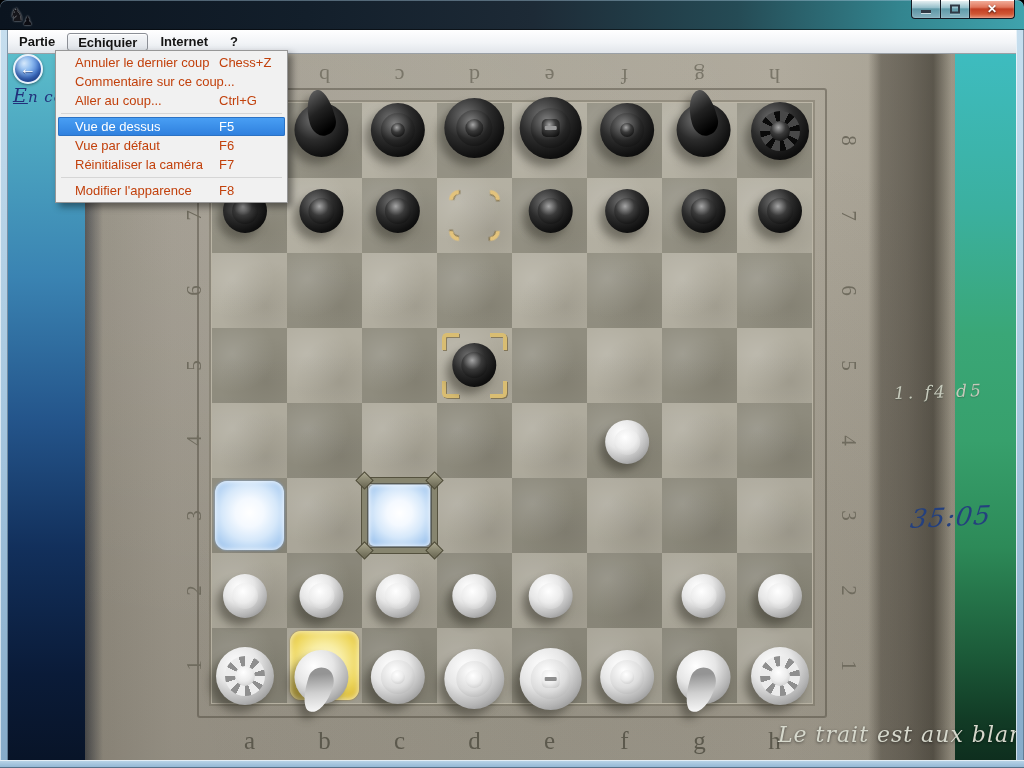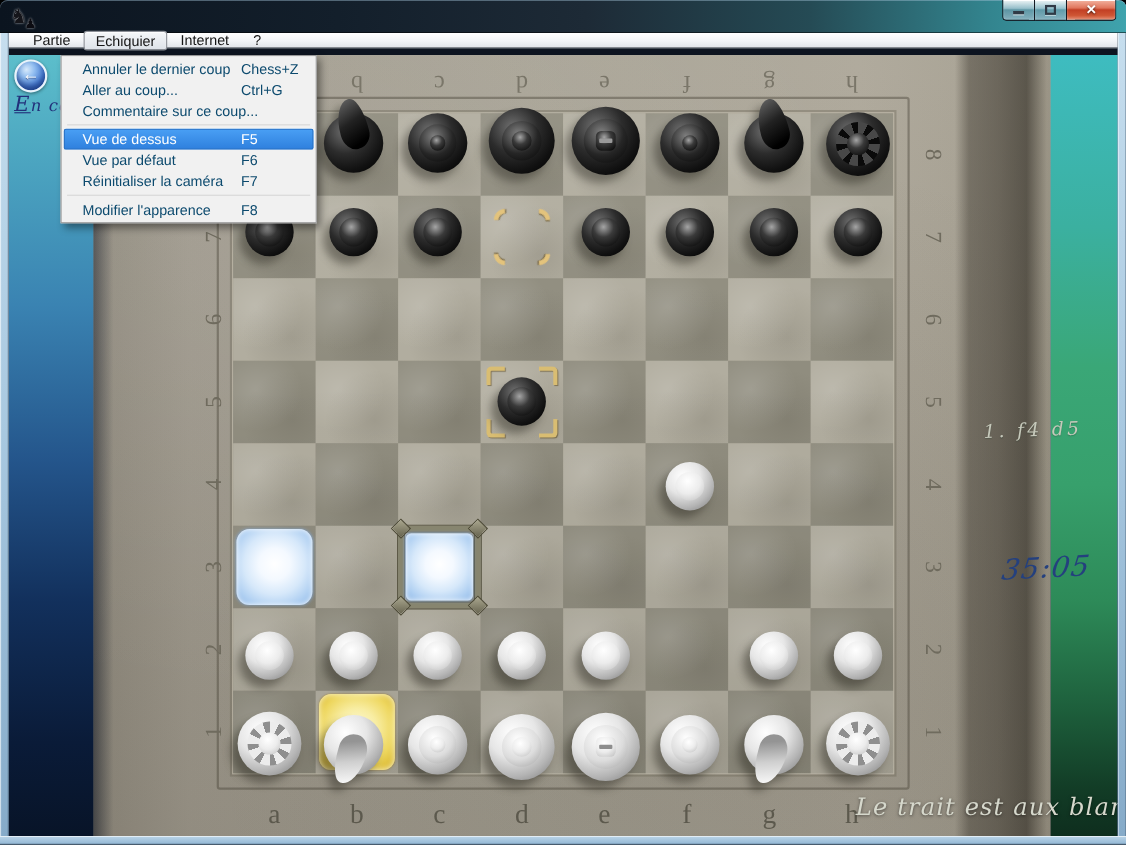--- a/index.html
+++ b/index.html
@@ -22,29 +22,29 @@
       box-shadow:inset 0 1px 0 rgba(255,255,255,.95), inset 0 0 2px rgba(255,255,255,.4);}
   .wb.min{width:30px;border-radius:0 0 0 4px;}
   .wb.max{width:28px;border-left:none;border-right:none;}
   .wb.close{width:46px;border-radius:0 0 4px 0;
       background:linear-gradient(180deg,#f3b3a0 0%,#e0765c 40%,#c23f24 50%,#cf5634 78%,#e58f74 100%);}
   .g-min{position:absolute;left:50%;bottom:5px;transform:translateX(-50%);width:10px;height:3px;background:#303a46;box-shadow:0 1px 0 rgba(255,255,255,.65);}
   .g-max{position:absolute;left:50%;top:50%;transform:translate(-50%,-50%);width:10px;height:9px;border:2px solid #303a46;box-shadow:0 1px 0 rgba(255,255,255,.5);}
   .g-close{position:absolute;left:0;top:0;width:100%;height:19px;line-height:18px;text-align:center;font-size:12px;font-weight:bold;color:#fff;text-shadow:0 1px 2px rgba(0,0,0,.7);}
 
   
-  .menubar{position:absolute;left:8px;top:30px;width:1008px;height:14px;z-index:110;display:flex;align-items:center;padding-left:12px;
-    background:linear-gradient(180deg,#ffffff 0%,#f2f4f7 55%,#e1e5ea 100%);border-bottom:1px solid #9aa0a6;font-size:13px;}
+  .menubar{position:absolute;left:8px;top:30px;width:1008px;height:24px;z-index:110;display:flex;align-items:center;padding-left:1px;
+    background:linear-gradient(180deg,#ffffff 0%,#f2f4f7 55%,#e1e5ea 100%);border-bottom:1px solid #9aa0a6;font-size:13px;font-weight:bold;}
   .mi{padding:0 10px;height:18px;line-height:17px;color:#141414;margin-right:2px;}
   .mi.active{border:1px solid #8b8f96;border-radius:3px;background:linear-gradient(180deg,#f5f7f9,#dde2e8);box-shadow:inset 0 1px 1px rgba(255,255,255,.9);}
 
   
   .dropdown{position:absolute;left:55px;top:50px;width:233px;z-index:130;background:#f1f1f1;border:1px solid #979797;
     padding:2px;box-shadow:4px 4px 7px rgba(0,0,0,.42);font-size:13px;}
-  .drow{display:flex;align-items:center;height:19px;padding:0 8px 0 17px;color:#0c4a6e;border-radius:2px;}
+  .drow{display:flex;align-items:center;height:19px;padding:0 8px 0 17px;color:#c2410c;border-radius:2px;}
   .drow .dl{flex:1;white-space:nowrap;}
   .drow .ds{width:58px;text-align:left;}
   .drow.dis{color:#9f9f9f;}
   .drow.sel{background:linear-gradient(180deg,#4aa0f5,#2e7fdd);color:#fff;box-shadow:inset 0 0 0 1px #2b72c4;justify-content:space-between;}
   .dsep{height:1px;background:#d6d6d6;margin:3px 3px;}
 
   
   .client{position:absolute;left:8px;top:50px;width:1008px;height:710px;overflow:hidden;z-index:10;
     background:linear-gradient(180deg,#5cbecb 0%,#4ba4c0 14%,#3a83b2 32%,#24558b 52%,#12305c 70%,#0a1b38 88%,#081428 100%);}
   .rpanel{position:absolute;left:947px;top:0;width:61px;height:710px;
@@ -458,26 +458,26 @@
     <div class="clock">35:05</div>
     <div class="turn">Le trait est aux blancs.</div>
   </div>
 
   <div class="dropdown">
       <div class="drow">
         <span class="dl">Annuler le dernier coup</span>
         <span class="ds">Chess+Z</span>
       </div>
       <div class="drow">
+        <span class="dl">Commentaire sur ce coup...</span>
+        <span class="ds"></span>
+      </div>
+      <div class="drow">
         <span class="dl">Aller au coup...</span>
         <span class="ds">Ctrl+G</span>
-      </div>
-      <div class="drow">
-        <span class="dl">Commentaire sur ce coup...</span>
-        <span class="ds"></span>
       </div>
       <div class="dsep"></div>
       <div class="drow sel">
         <span class="dl">Vue de dessus</span>
         <span class="ds">F5</span>
       </div>
       <div class="drow">
         <span class="dl">Vue par défaut</span>
         <span class="ds">F6</span>
       </div>

